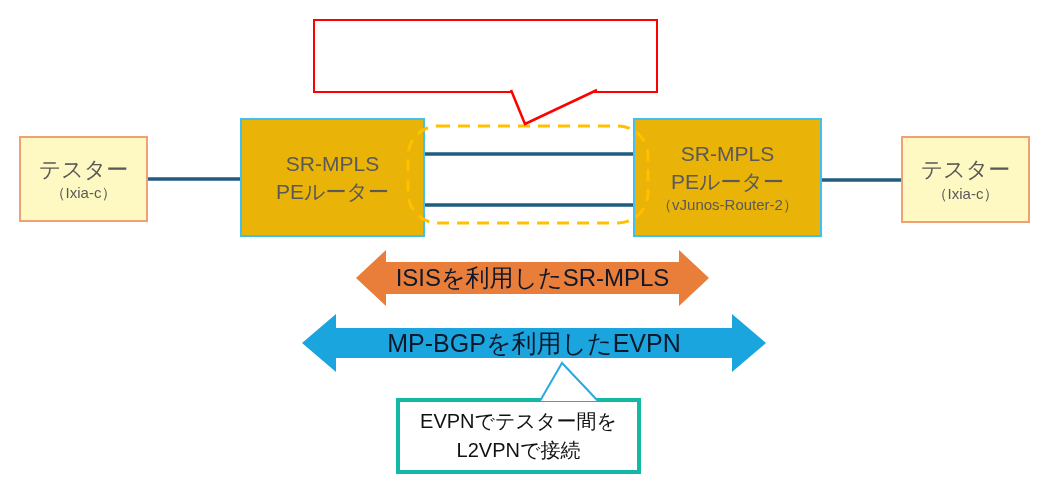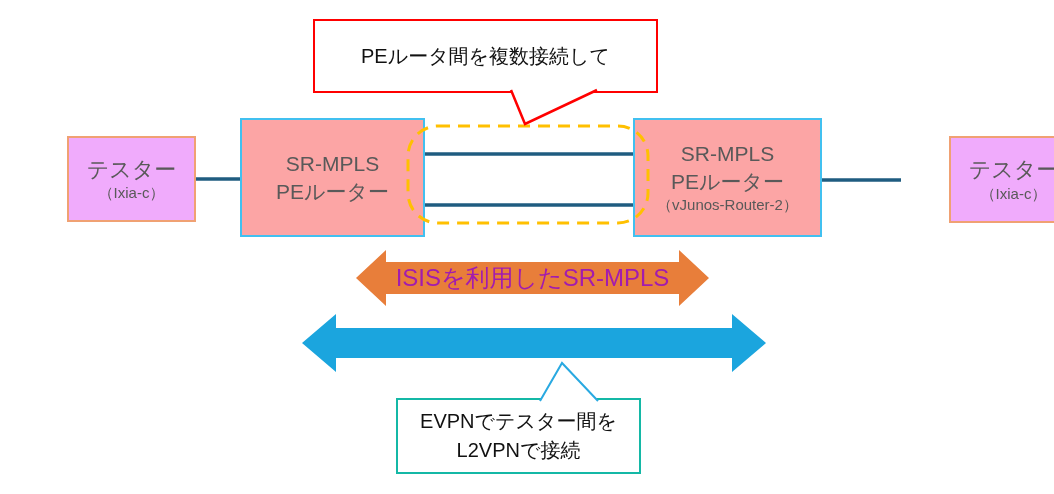--- a/index.html
+++ b/index.html
@@ -8,39 +8,39 @@
     font-family:"Liberation Sans","DejaVu Sans",sans-serif;
   }
   .stage svg{position:absolute;left:0;top:0;}
   .layer-base{z-index:0;}
   .layer-over{z-index:2;}
   .node{
     position:absolute;box-sizing:border-box;z-index:1;
     display:flex;flex-direction:column;align-items:center;justify-content:center;
     text-align:center;color:#595959;
   }
-  .tester{background:#f0abfc;border:2.5px solid #F0A173;margin-left:48px;}
-  .pe{background:#fca5a5;border:2.5px solid #41C0F0;}
+  .tester{background:#fef9c3;border:2.5px solid #F0A173;}
+  .pe{background:#eab308;border:2.5px solid #41C0F0;}
   #tester-left {left:19px;top:136px;width:129px;height:86px;}
   #tester-right{left:901px;top:136px;width:129px;height:87px;}
   #pe-left {left:240px;top:118px;width:185px;height:119px;}
   #pe-right{left:633px;top:118px;width:189px;height:119px;}
   .node .t1{font-size:22px;line-height:1.25;}
   .node .t2{font-size:15px;line-height:1.3;}
   .pe .t1{font-size:21px;line-height:1.3;}
   .callout{
     position:absolute;box-sizing:border-box;z-index:1;background:#ffffff;
     display:flex;flex-direction:column;align-items:center;justify-content:center;
     text-align:center;color:#111111;font-size:20px;line-height:1.45;
   }
   #callout-top{left:313px;top:19px;width:345px;height:74px;border:2.5px solid #FF0000;}
-  #callout-bottom{left:396px;top:398px;width:245px;height:76px;border:2px solid #14b8a6;}
+  #callout-bottom{left:396px;top:398px;width:245px;height:76px;border:4px solid #14b8a6;}
   .arrow-label{
     position:absolute;z-index:3;display:flex;align-items:center;justify-content:center;
-    color:#a21caf;white-space:nowrap;
+    color:#0f172a;white-space:nowrap;
   }
   #label-sr{left:386px;top:261px;width:293px;height:34px;font-size:24px;}
   #label-evpn{left:336px;top:327px;width:396px;height:32px;font-size:25px;}
 </style>
 </head>
 <body>
 
 <div class="stage">
 
   <svg class="layer-base" width="1054" height="494" viewBox="0 0 1054 494">
@@ -65,35 +65,35 @@
     <div class="t1">PEルーター</div>
     <div class="t2">（vJunos-Router-2）</div>
   </div>
 
   <div class="node tester" id="tester-right">
     <div class="t1">テスター</div>
     <div class="t2">（Ixia-c）</div>
   </div>
 
   <div class="callout" id="callout-top">
-    <div>PEルータ間を複数接続して</div>
   </div>
 
   <div class="callout" id="callout-bottom">
     <div>EVPNでテスター間を</div>
     <div>L2VPNで接続</div>
   </div>
 
   <svg class="layer-over" width="1054" height="494" viewBox="0 0 1054 494">
     <rect x="408" y="126" width="240" height="97" rx="30" ry="30" fill="none" stroke-width="3" stroke-dasharray="12 8" stroke="#FFC000"></rect>
 
     <path d="M511 90 L525 124 L597 90" fill="#ffffff" stroke-width="2.5" stroke-linejoin="miter" stroke="#FF0000"></path>
 
     <path d="M540 401 L562 363 L598 401" fill="#ffffff" stroke-width="2" stroke-linejoin="miter" stroke="#29A9E1"></path>
 
     <polygon points="356,278 386,250 386,262 679,262 679,250 709,278 679,306 679,294 386,294 386,306" fill="#E87E3A"></polygon>
 
     <polygon points="302,343 336,314 336,328 732,328 732,314 766,343 732,372 732,358 336,358 336,372" fill="#1BA5DE"></polygon>
   </svg>
 
   <div class="arrow-label" id="label-sr">ISISを利用したSR-MPLS</div>
+  <div class="arrow-label" id="label-evpn">MP-BGPを利用したEVPN</div>
 
 </div>
 
 </body></html>

